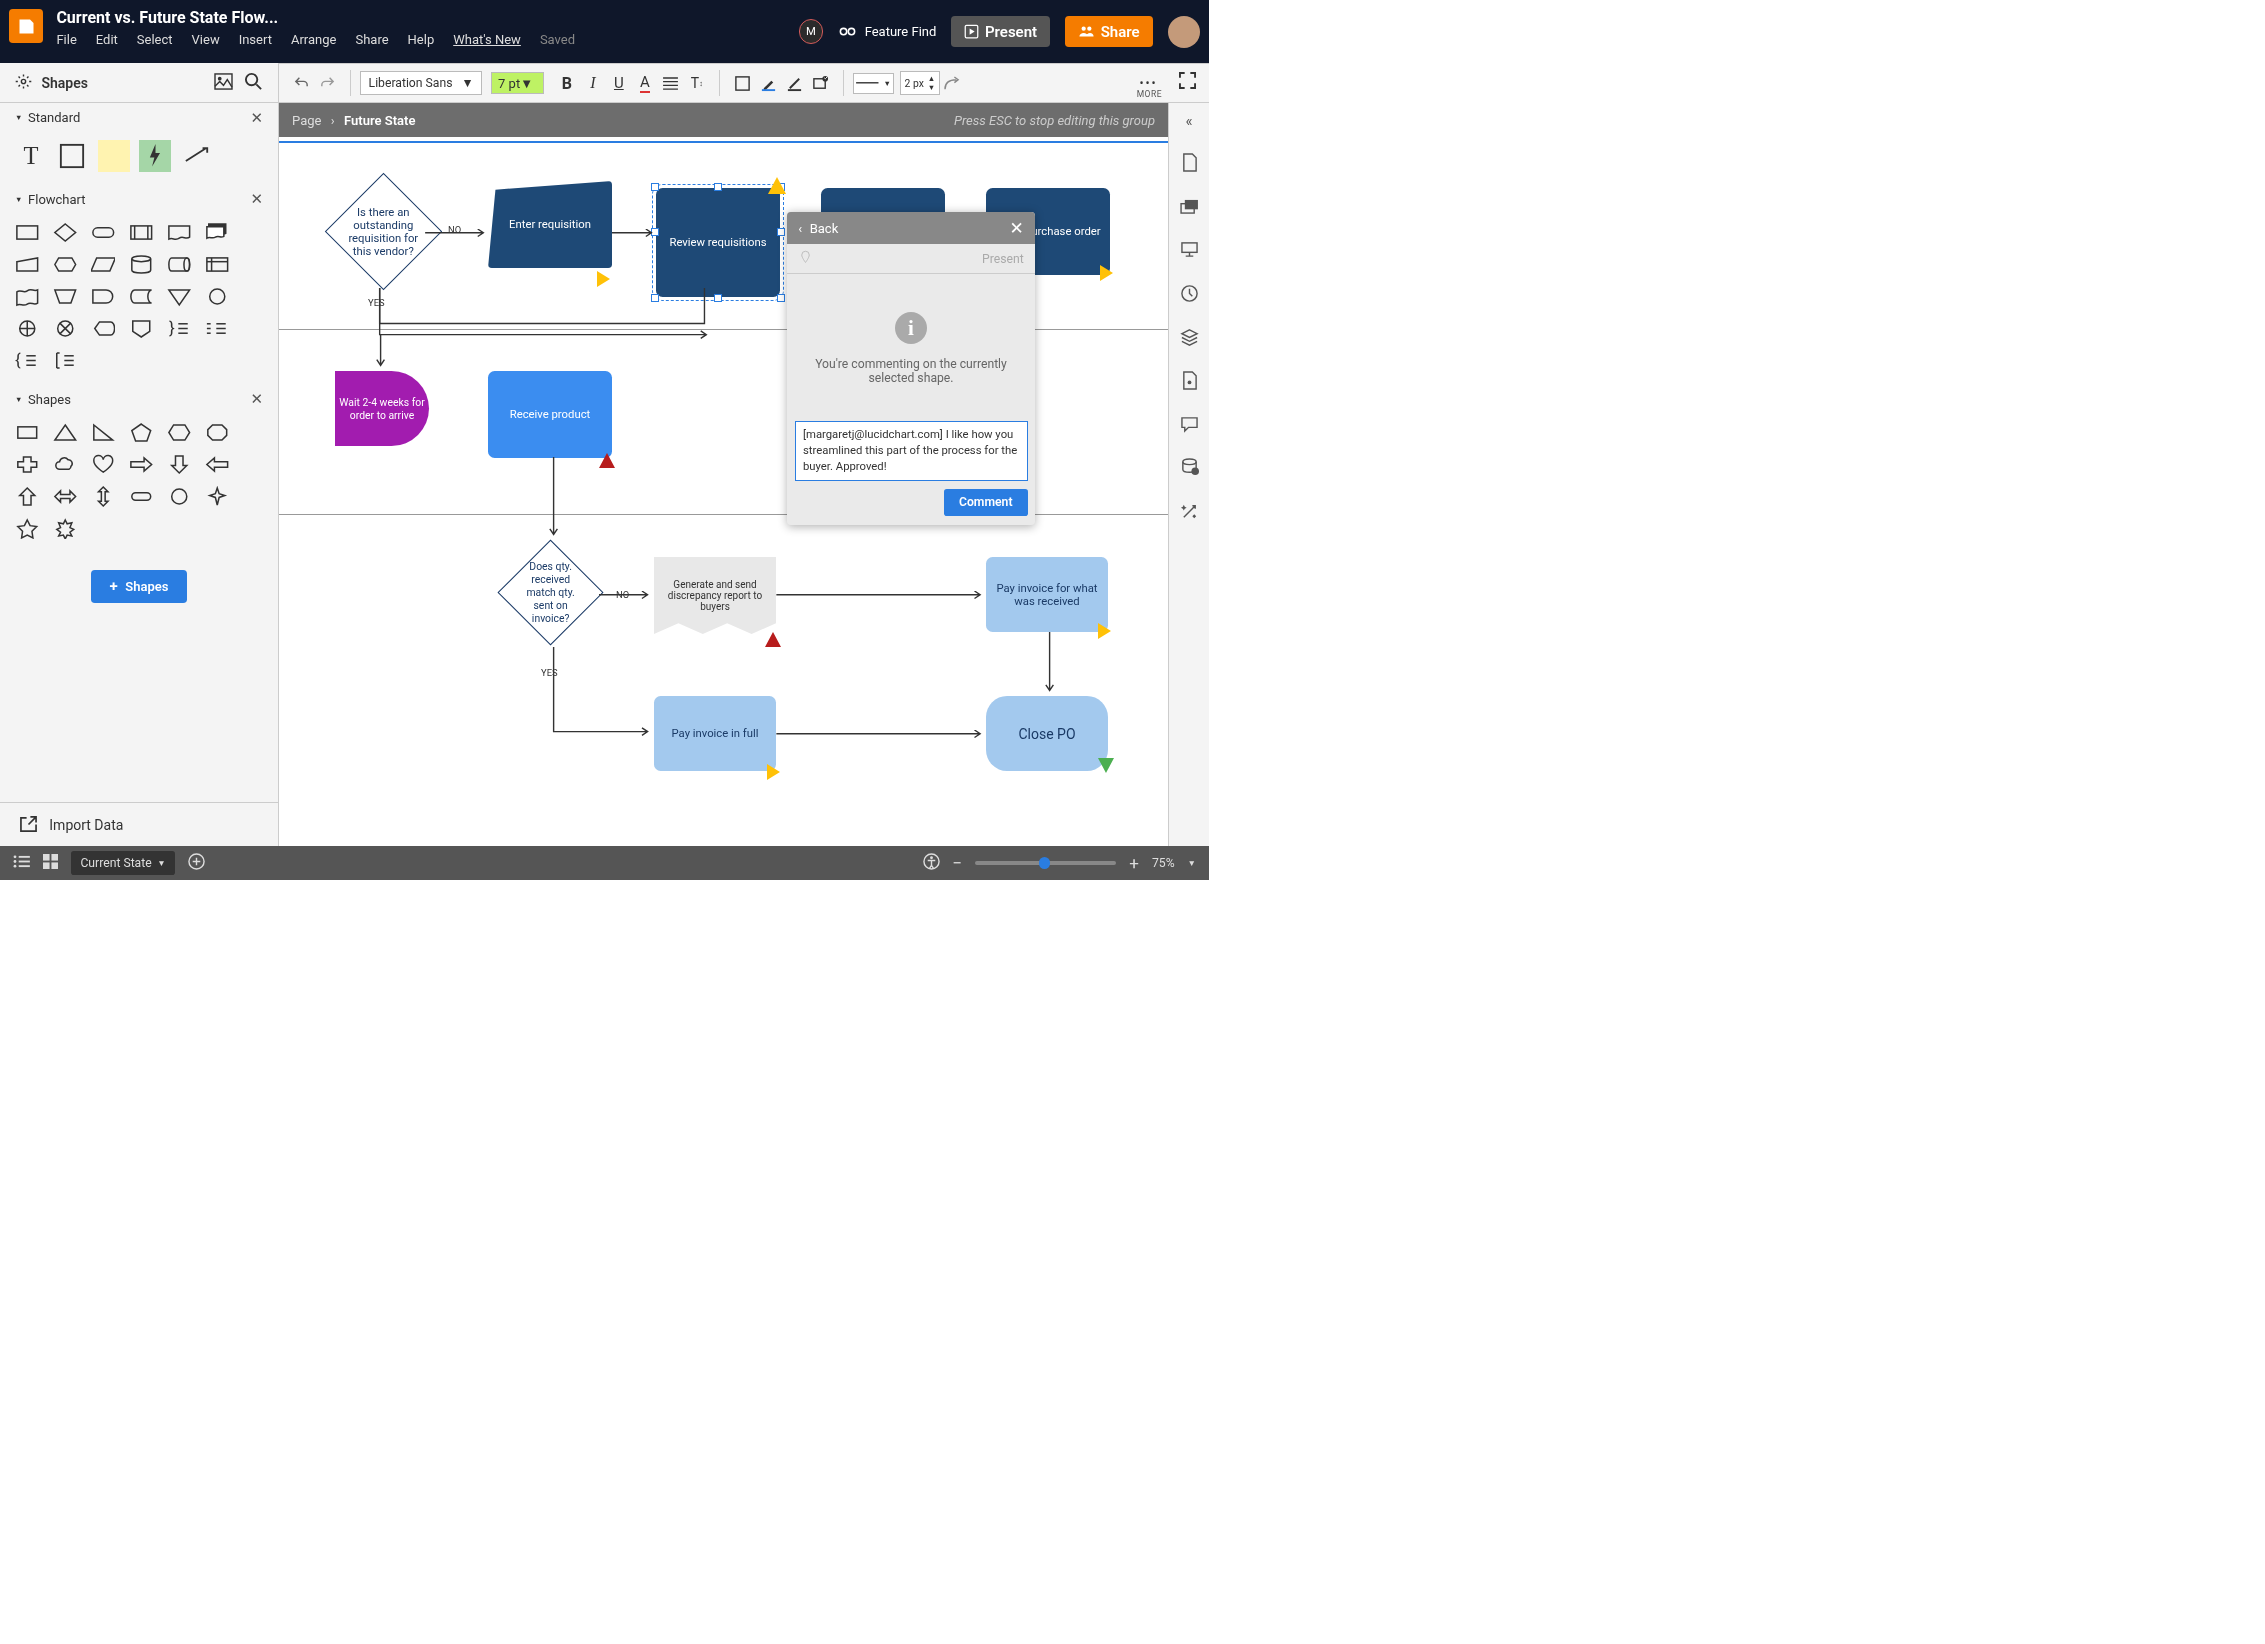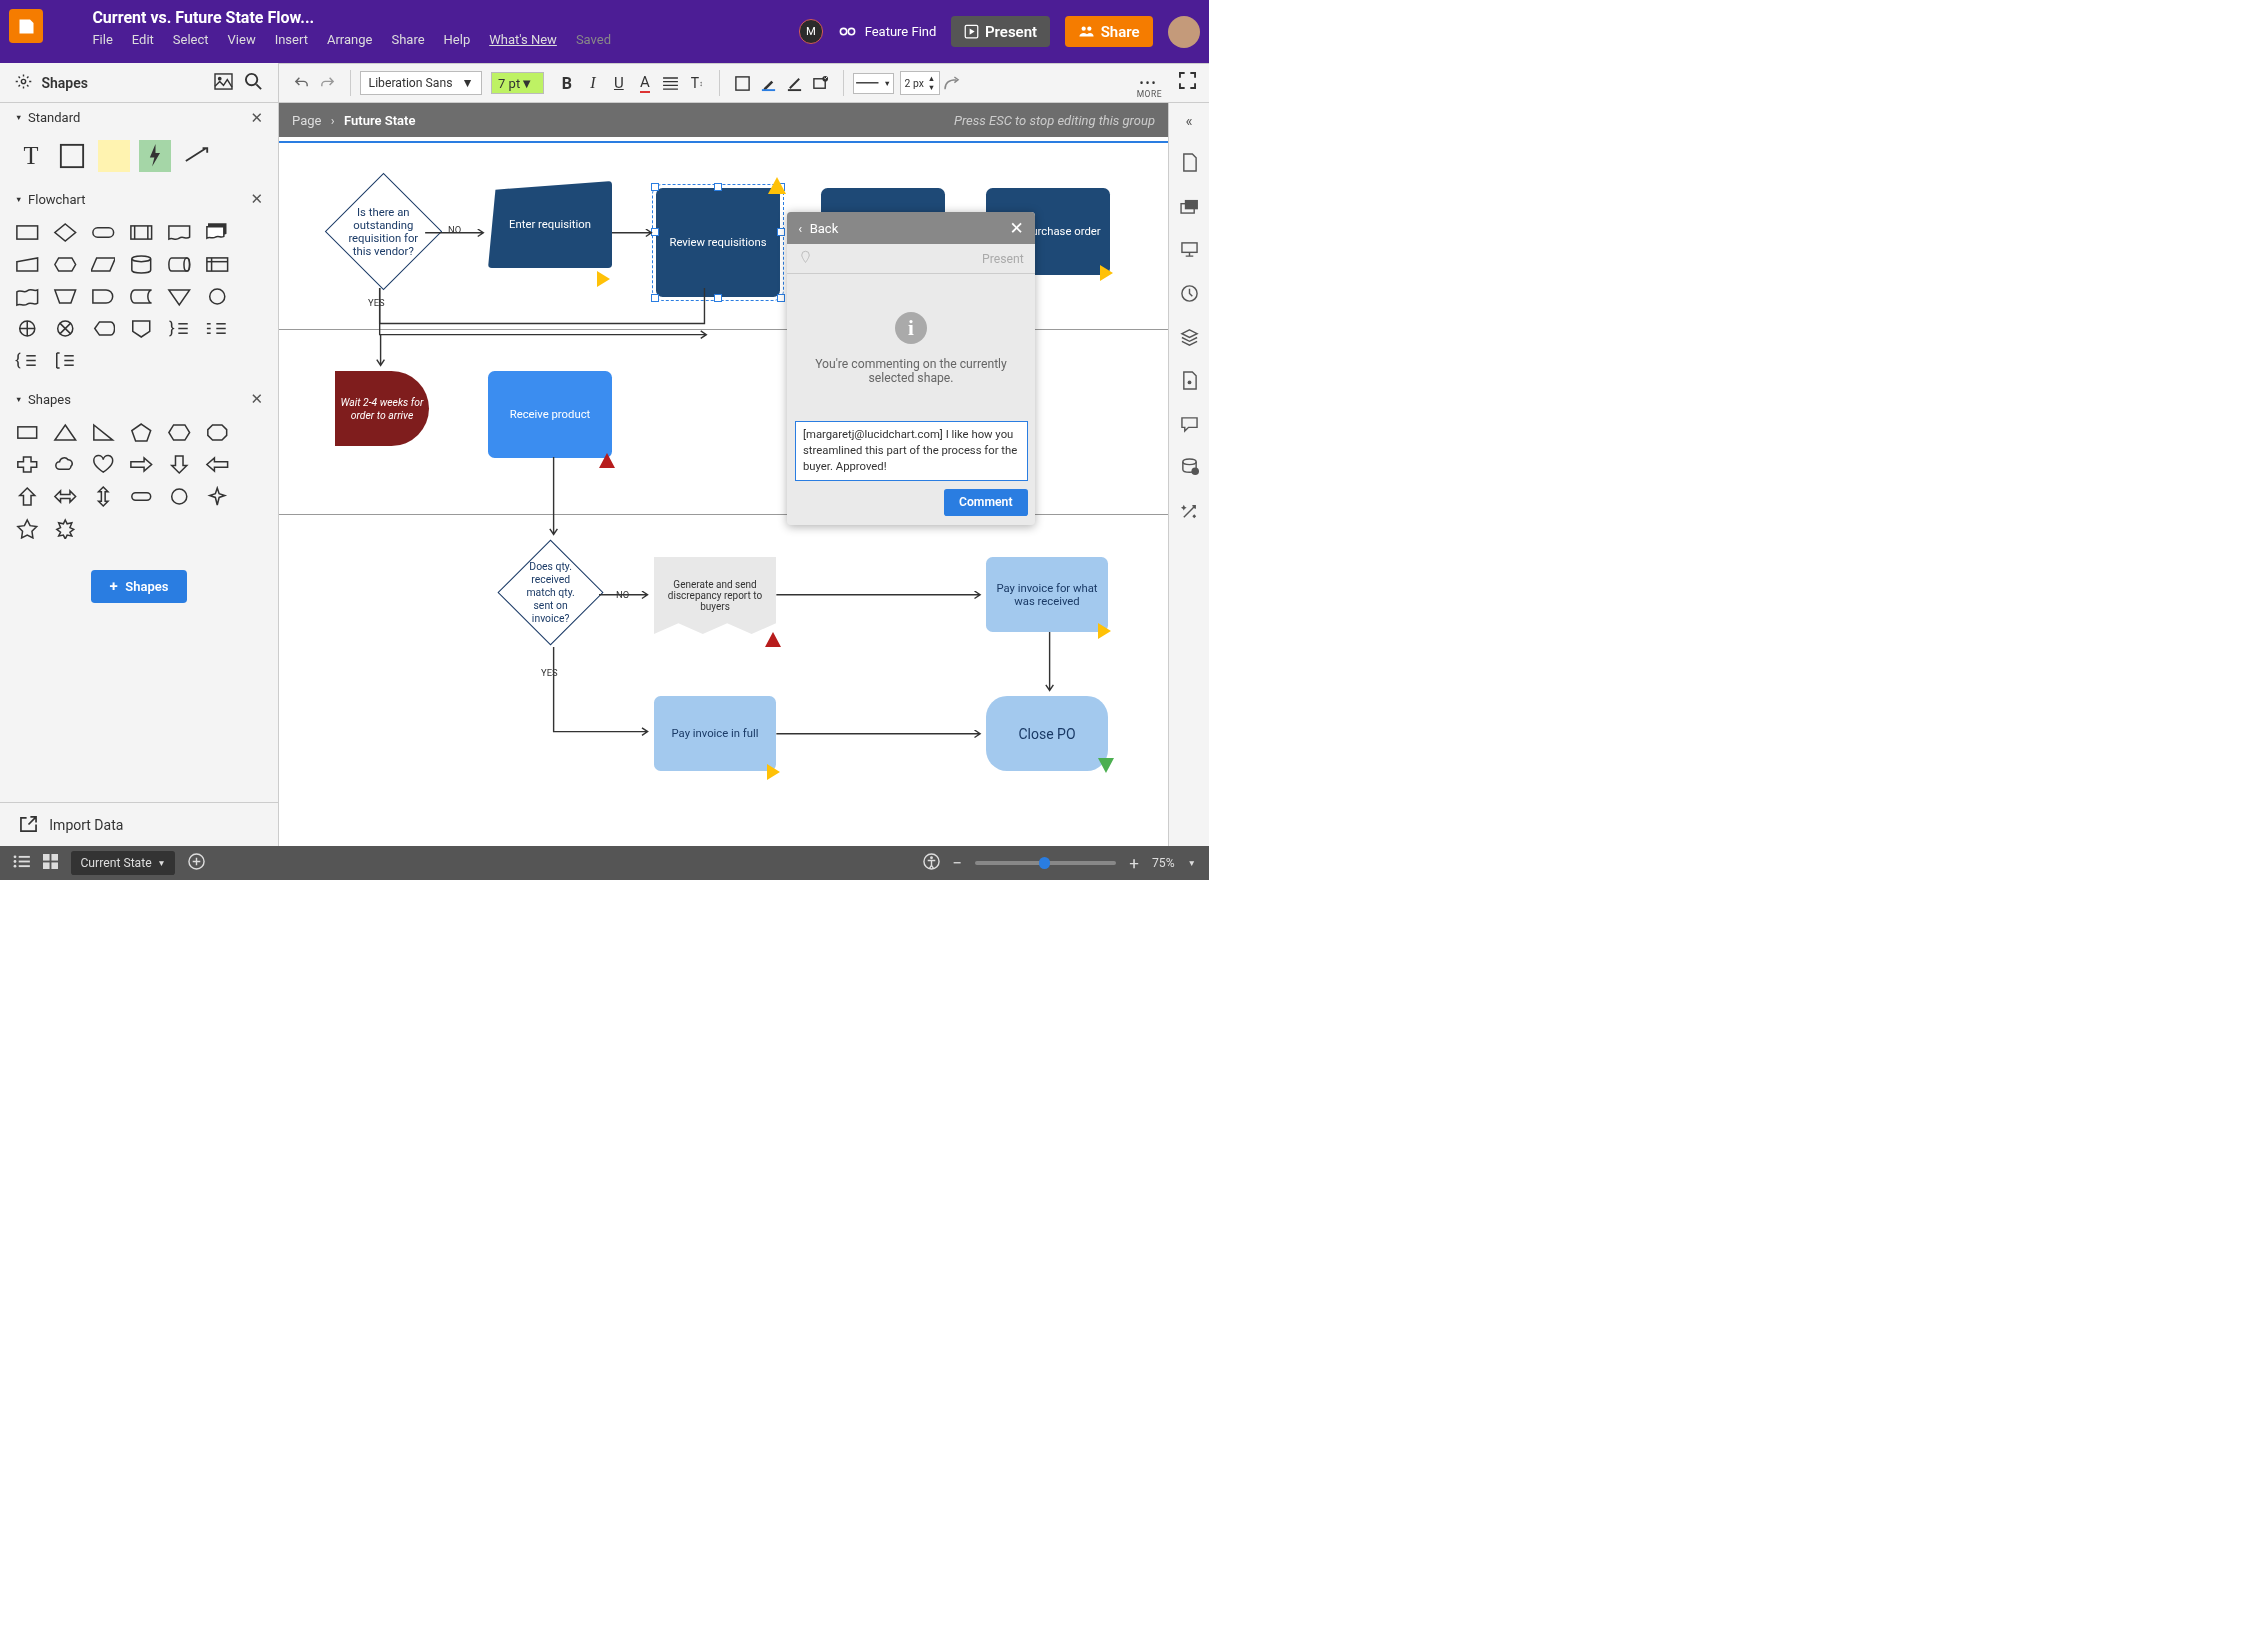--- a/index.html
+++ b/index.html
@@ -1,17 +1,17 @@
 <!DOCTYPE html>
 <html style="font-size:15px"><head>
 <meta charset="utf-8">
 <style>
 *{box-sizing:border-box;margin:0;padding:0;font-family:-apple-system,BlinkMacSystemFont,"Segoe UI",Roboto,sans-serif;}
 body{width:1209px;height:880px;background:#fff;overflow:hidden;position:relative;font-size:12.2px;color:#333;}
-.topbar{height:63px;background:#4c1d95;display:flex;align-items:flex-start;color:#fff;padding:0 9.4px;gap:36px;}
+.topbar{height:63px;background:#0f172a;display:flex;align-items:flex-start;color:#fff;padding:0 9.4px;}
 .logo{width:34px;height:34px;background:#f57c00;border-radius:3.8px;margin:9.4px 13px 0 0;display:flex;align-items:center;justify-content:center;}
 .logo svg{width:21px;height:21px;}
 .title-menu-wrap{flex:1;display:flex;flex-direction:column;}
 .doc-title{font-size:16px;font-weight:700;margin-top:7.5px;}
 .menubar{display:flex;gap:19px;margin-top:5.6px;font-size:13px;color:#ddd;}
 .menubar span{cursor:pointer;}
 .menubar .whatsnew{text-decoration:underline;}
 .menubar .saved{color:#888;}
 .top-right{display:flex;align-items:center;gap:15px;height:63px;}
 .avatar-m{width:24.5px;height:24.5px;border-radius:50%;background:#2b2b2b;border:1.4px solid #d35a5a;color:#fff;display:flex;align-items:center;justify-content:center;font-size:11.3px;}
@@ -47,21 +47,21 @@
 .canvas{position:absolute;left:279px;right:41px;top:137px;bottom:34px;background:#fff;overflow:hidden;}
 .swimlane-line{position:absolute;left:0;right:0;height:0.9px;background:#999;}
 .shape-box{position:absolute;display:flex;align-items:center;justify-content:center;text-align:center;font-size:11.3px;padding:3.8px;color:#fff;}
 .diamond{background:#fff;border:1.4px solid #1a3a66;color:#1a3a66;transform:rotate(45deg);}
 .diamond span{transform:rotate(-45deg);display:block;width:122px;}
 .darkblue-box{background:#1e4976;border-radius:6.6px;}
 .darkblue-tr{background:#1e4976;clip-path:polygon(6% 10%,100% 0,100% 100%,0 100%);display:flex;align-items:center;justify-content:center;border-radius:3.8px;}
 .lightblue-box{background:#a3c9ee;color:#1a3a66;border-radius:6.6px;}
 .lightblue-pill{background:#a3c9ee;color:#1a3a66;border-radius:21px;}
 .doc-shape{background:#e8e8e8;color:#333;clip-path:polygon(0 0,100% 0,100% 86%,80% 100%,60% 86%,40% 100%,20% 86%,0 100%);}
-.delay-shape{background:#7f1d1d;color:#fff;border-radius:0 47px 47px 0;font-style:italic;}
+.delay-shape{background:#a21caf;color:#fff;border-radius:0 47px 47px 0;}
 .selected{outline:1.4px dashed #2a7de1;outline-offset:3.8px;}
 .sel-handle{position:absolute;width:7.5px;height:7.5px;background:#fff;border:0.9px solid #2a7de1;}
 .arrow{position:absolute;stroke:#333;fill:none;stroke-width:1.5;}
 .label-sm{position:absolute;font-size:9.4px;color:#333;}
 .yellow-arr{position:absolute;width:0;height:0;border-top:8.5px solid transparent;border-bottom:8.5px solid transparent;border-left:13px solid #ffc107;}
 .red-arr{position:absolute;width:0;height:0;border-left:8.5px solid transparent;border-right:8.5px solid transparent;border-bottom:15px solid #b71c1c;}
 .green-arr{position:absolute;width:0;height:0;border-left:8.5px solid transparent;border-right:8.5px solid transparent;border-top:15px solid #4caf50;}
 .warn-tri{position:absolute;width:0;height:0;border-left:9.4px solid transparent;border-right:9.4px solid transparent;border-bottom:17px solid #ffc107;}
 .comment-panel{position:absolute;width:248px;background:#eaeaea;box-shadow:0 1.9px 9.4px rgba(0,0,0,0.3);border-radius:3.8px;overflow:hidden;}
 .comment-header{background:#888;color:#fff;height:32px;display:flex;align-items:center;padding:0 11.3px;font-size:13px;}

